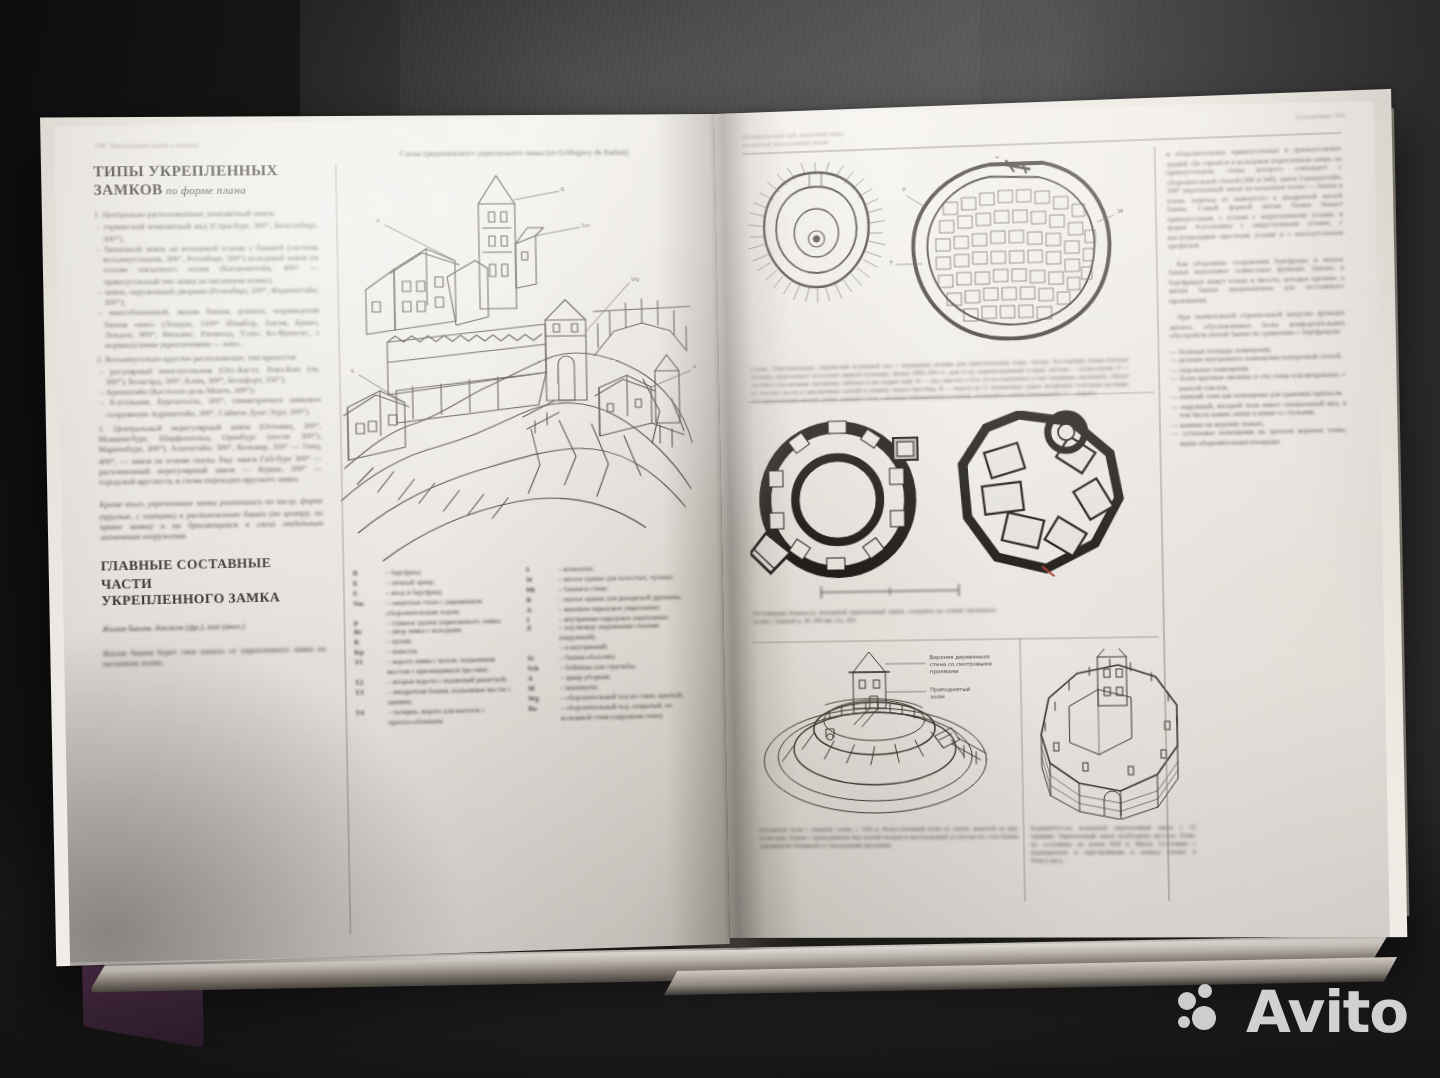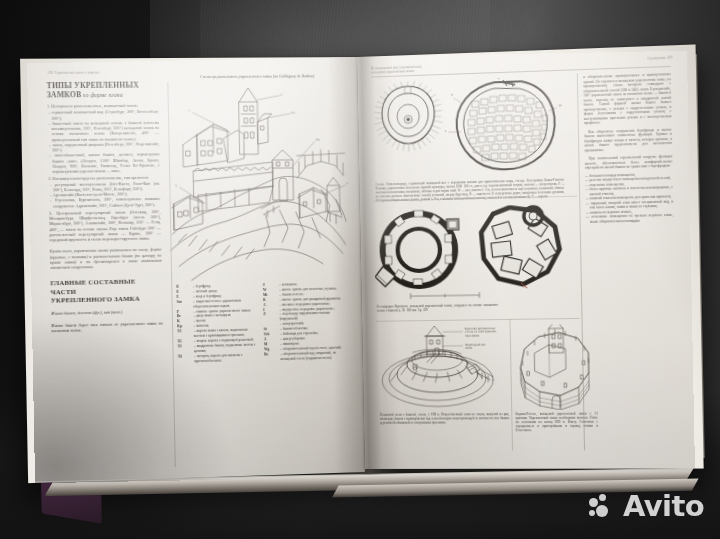--- a/index.html
+++ b/index.html
@@ -83,21 +83,21 @@
   
   .soft1{filter:blur(.32px);}
   .soft2{filter:blur(.55px);}
   .soft3{filter:blur(.78px);}
 
   
   .fig{position:absolute;}
   .fig svg{display:block;}
 
   
-  .avito{position:absolute;right:16px;bottom:18px;display:flex;align-items:flex-end;gap:7px;opacity:.88;}
+  .avito{position:absolute;right:16px;bottom:18px;display:flex;align-items:flex-start;gap:7px;opacity:.88;}
   .avito-dots{position:relative;width:27px;height:27px;}
   .avito-dots i{position:absolute;border-radius:50%;background:#e8e8e8;display:block;}
   .d1{width:9px;height:9px;left:0;top:4px;}
   .d2{width:7px;height:7px;left:10px;top:0;}
   .d3{width:12px;height:12px;left:7px;top:11px;}
   .d4{width:6px;height:6px;left:0;top:16px;}
   .avito-text{font-family:"DejaVu Sans",sans-serif;font-size:29px;font-weight:bold;color:#ececec;letter-spacing:-.6px;line-height:29px;}
 </style>
 </head>
 <body>

